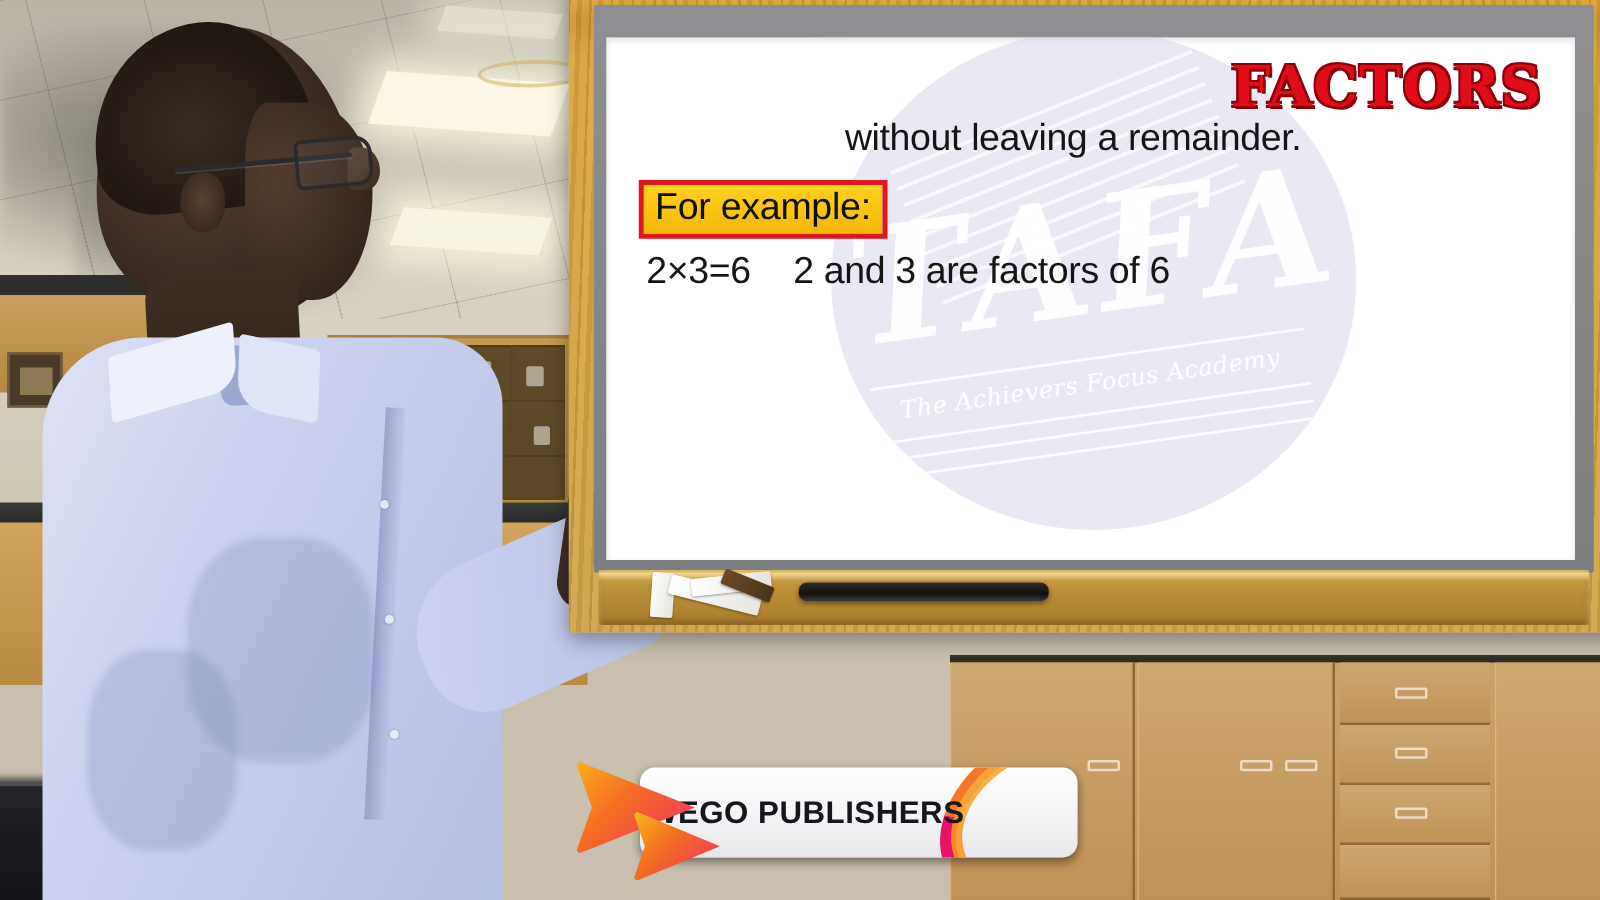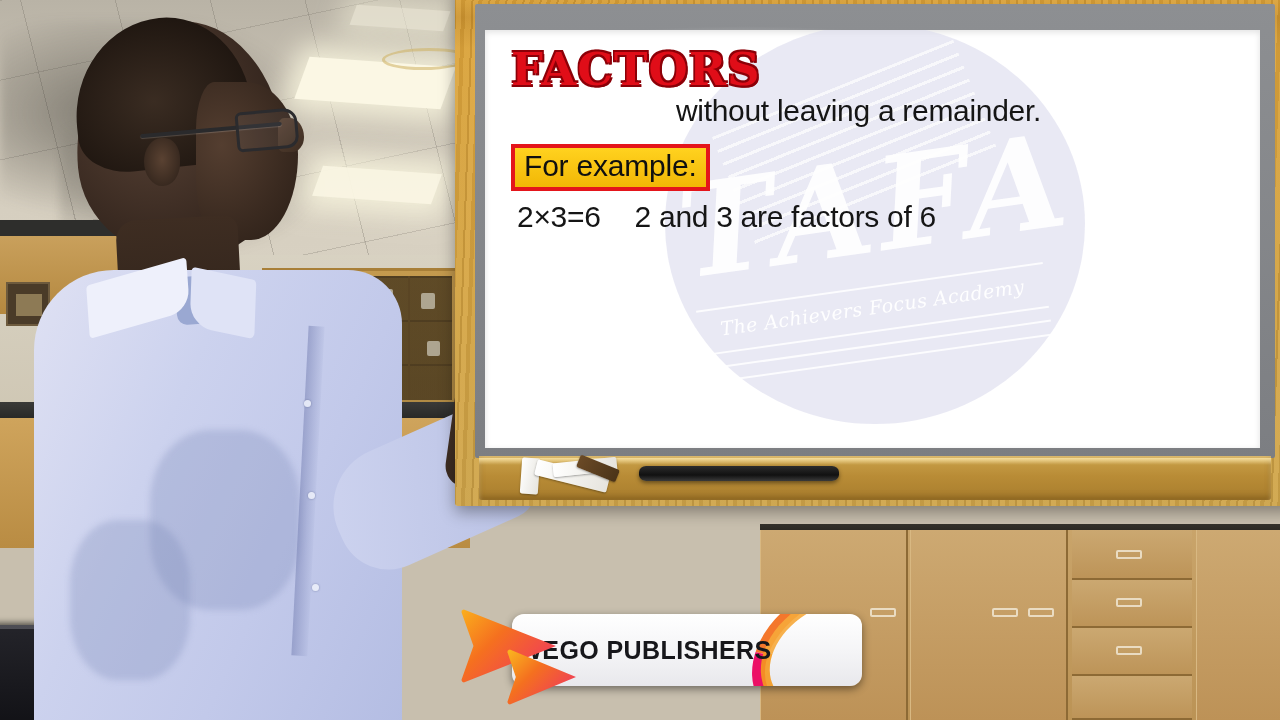--- a/index.html
+++ b/index.html
@@ -316,21 +316,21 @@
       rgba(255,255,255,.85) 0 3px, rgba(255,255,255,0) 3px 14px);
     opacity:.8;
   }
 
   
   .board-content {
     position:absolute; left:0; top:0; width:100%; height:100%;
     padding:14px 26px 0 26px;
   }
   .slide-title {
-    text-align:left; color:#e00d18;
+    text-align:right; color:#e00d18;
     font-family:"DejaVu Serif", serif; font-weight:bold;
     font-size:45px; line-height:1.05; letter-spacing:1px;
     text-shadow:
       -1.6px -1.6px 0 #8c0008, 1.6px -1.6px 0 #8c0008,
       -1.6px 1.6px 0 #8c0008, 1.6px 1.6px 0 #8c0008,
       2px 2px 0 #8c0008;
     margin-top:2px;
   }
   .def-line1 { margin-top:6px; white-space:nowrap; }
   .term {

